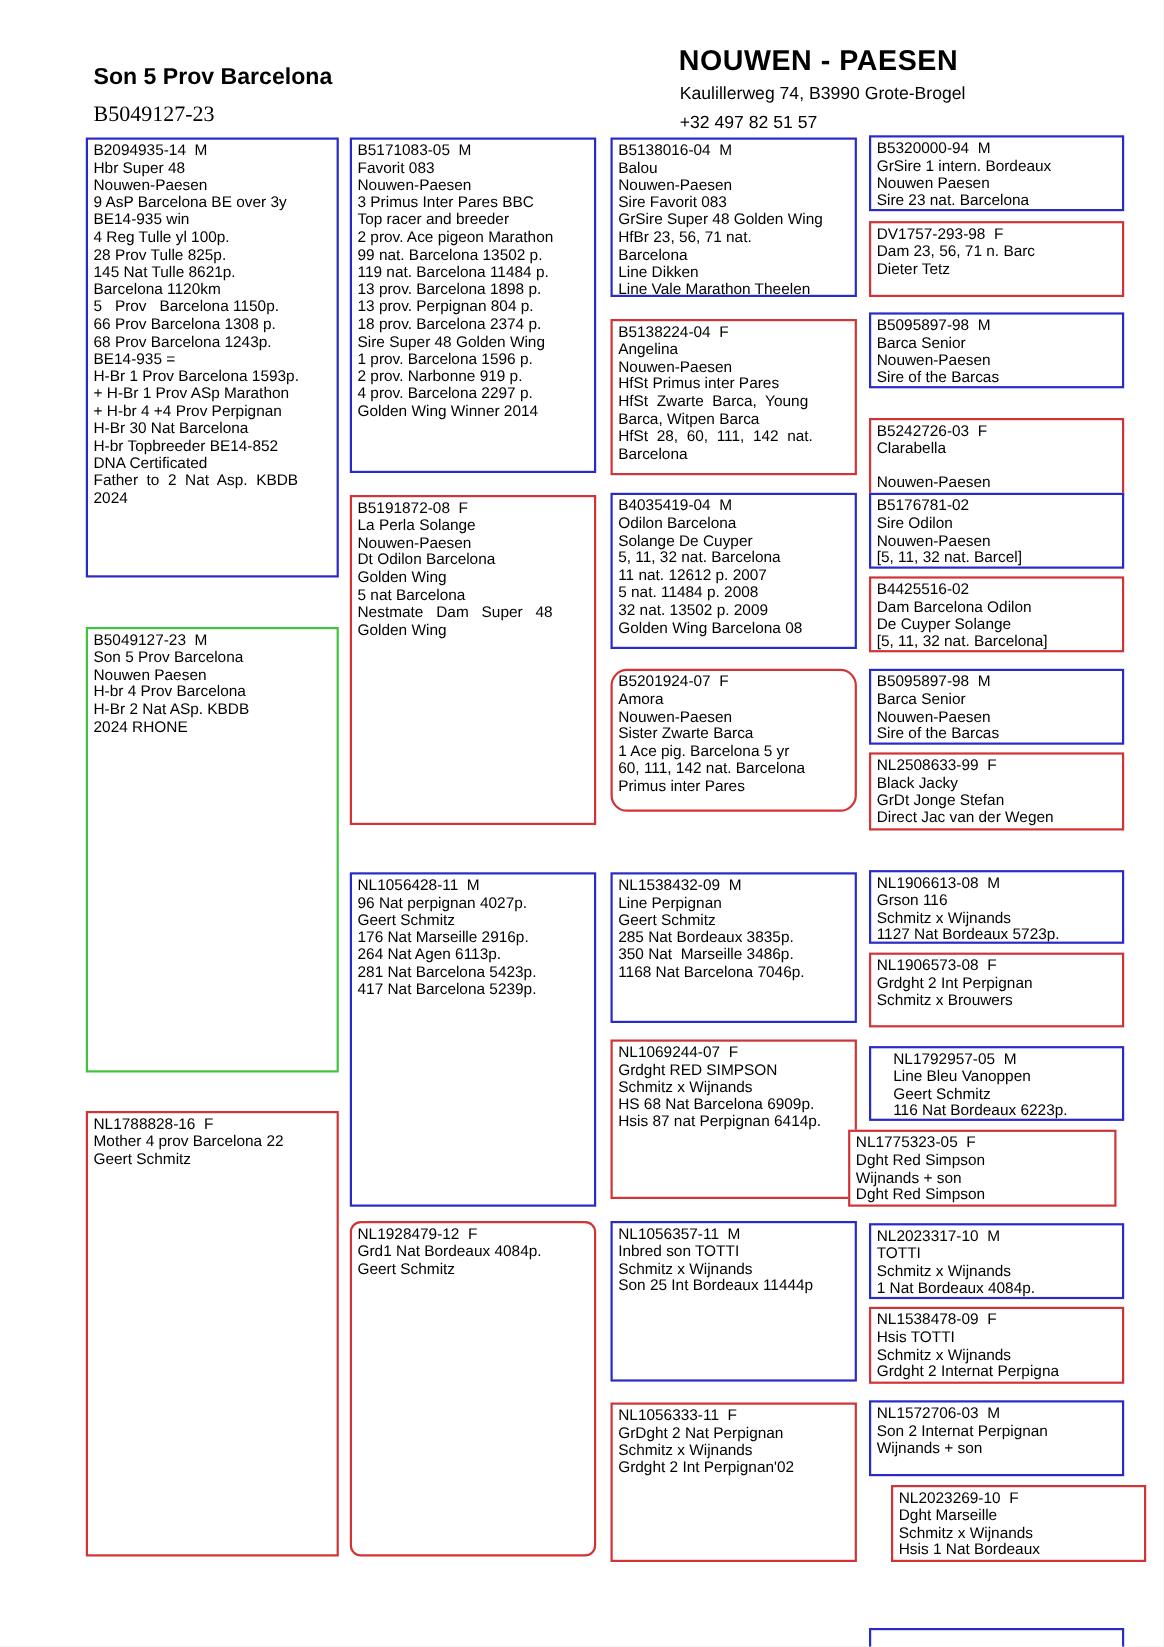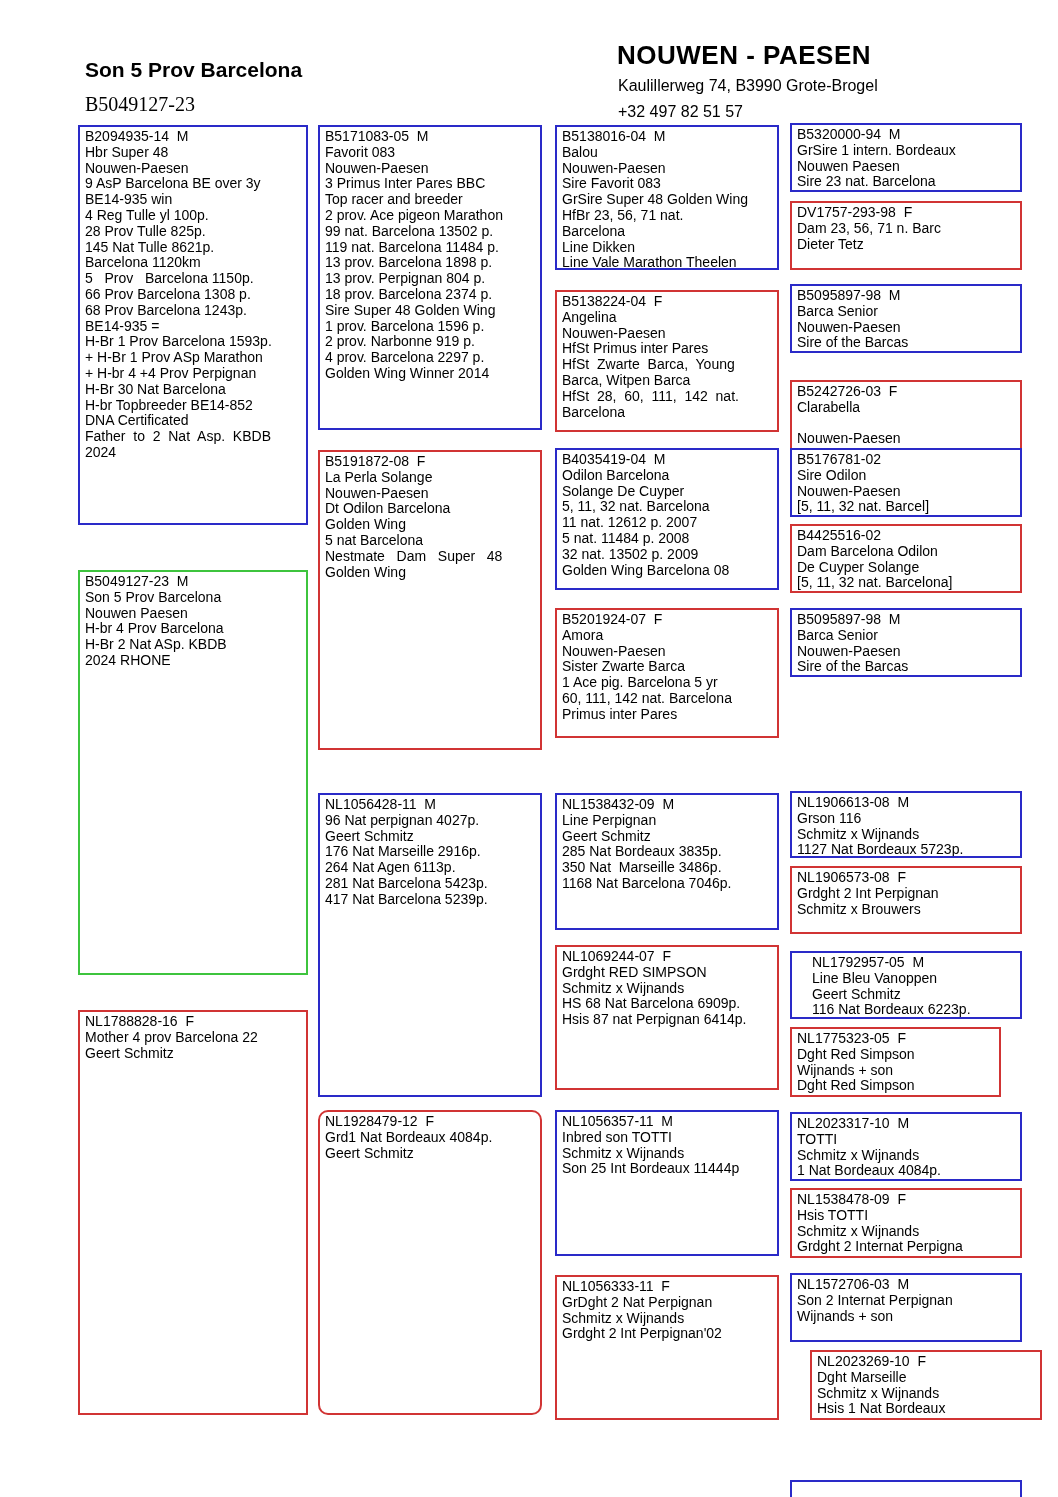--- a/index.html
+++ b/index.html
@@ -138,21 +138,21 @@
   <div class="box male" style="left:555px;top:448px;width:224px;height:142px;">
       <div class="line">B4035419-04  M</div>
       <div class="line">Odilon Barcelona</div>
       <div class="line">Solange De Cuyper</div>
       <div class="line">5, 11, 32 nat. Barcelona</div>
       <div class="line">11 nat. 12612 p. 2007</div>
       <div class="line">5 nat. 11484 p. 2008</div>
       <div class="line">32 nat. 13502 p. 2009</div>
       <div class="line">Golden Wing Barcelona 08</div>
     </div>
-  <div class="box female" style="left:555px;top:608px;width:224px;height:130px;">
+  <div class="box female" style="left:555px;top:608px;width:224px;height:130px;border-radius:15px;">
       <div class="line">B5201924-07  F</div>
       <div class="line">Amora</div>
       <div class="line">Nouwen-Paesen</div>
       <div class="line">Sister Zwarte Barca</div>
       <div class="line">1 Ace pig. Barcelona 5 yr</div>
       <div class="line">60, 111, 142 nat. Barcelona</div>
       <div class="line">Primus inter Pares</div>
     </div>
   <div class="box male" style="left:555px;top:793px;width:224px;height:137px;">
       <div class="line">NL1538432-09  M</div>
@@ -216,38 +216,44 @@
       <div class="line">Dam Barcelona Odilon</div>
       <div class="line">De Cuyper Solange</div>
       <div class="line">[5, 11, 32 nat. Barcelona]</div>
     </div>
   <div class="box male" style="left:790px;top:608px;width:232px;height:69px;">
       <div class="line">B5095897-98  M</div>
       <div class="line">Barca Senior</div>
       <div class="line">Nouwen-Paesen</div>
       <div class="line">Sire of the Barcas</div>
     </div>
+  <div class="box female" style="left:790px;top:684px;width:232px;height:71px;">
+      <div class="line">NL2508633-99  F</div>
+      <div class="line">Black Jacky</div>
+      <div class="line">GrDt Jonge Stefan</div>
+      <div class="line">Direct Jac van der Wegen</div>
+    </div>
   <div class="box male" style="left:790px;top:791px;width:232px;height:67px;">
       <div class="line">NL1906613-08  M</div>
       <div class="line">Grson 116</div>
       <div class="line">Schmitz x Wijnands</div>
       <div class="line">1127 Nat Bordeaux 5723p.</div>
     </div>
   <div class="box female" style="left:790px;top:866px;width:232px;height:68px;">
       <div class="line">NL1906573-08  F</div>
       <div class="line">Grdght 2 Int Perpignan</div>
       <div class="line">Schmitz x Brouwers</div>
     </div>
   <div class="box male" style="left:790px;top:951px;width:232px;height:68px;padding-left:20px;">
       <div class="line">NL1792957-05  M</div>
       <div class="line">Line Bleu Vanoppen</div>
       <div class="line">Geert Schmitz</div>
       <div class="line">116 Nat Bordeaux 6223p.</div>
     </div>
-  <div class="box female" style="left:790px;top:1027px;width:211px;height:70px;">
+  <div class="box female" style="left:771px;top:1027px;width:244px;height:70px;">
       <div class="line">NL1775323-05  F</div>
       <div class="line">Dght Red Simpson</div>
       <div class="line">Wijnands + son</div>
       <div class="line">Dght Red Simpson</div>
     </div>
   <div class="box male" style="left:790px;top:1112px;width:232px;height:69px;">
       <div class="line">NL2023317-10  M</div>
       <div class="line">TOTTI</div>
       <div class="line">Schmitz x Wijnands</div>
       <div class="line">1 Nat Bordeaux 4084p.</div>

